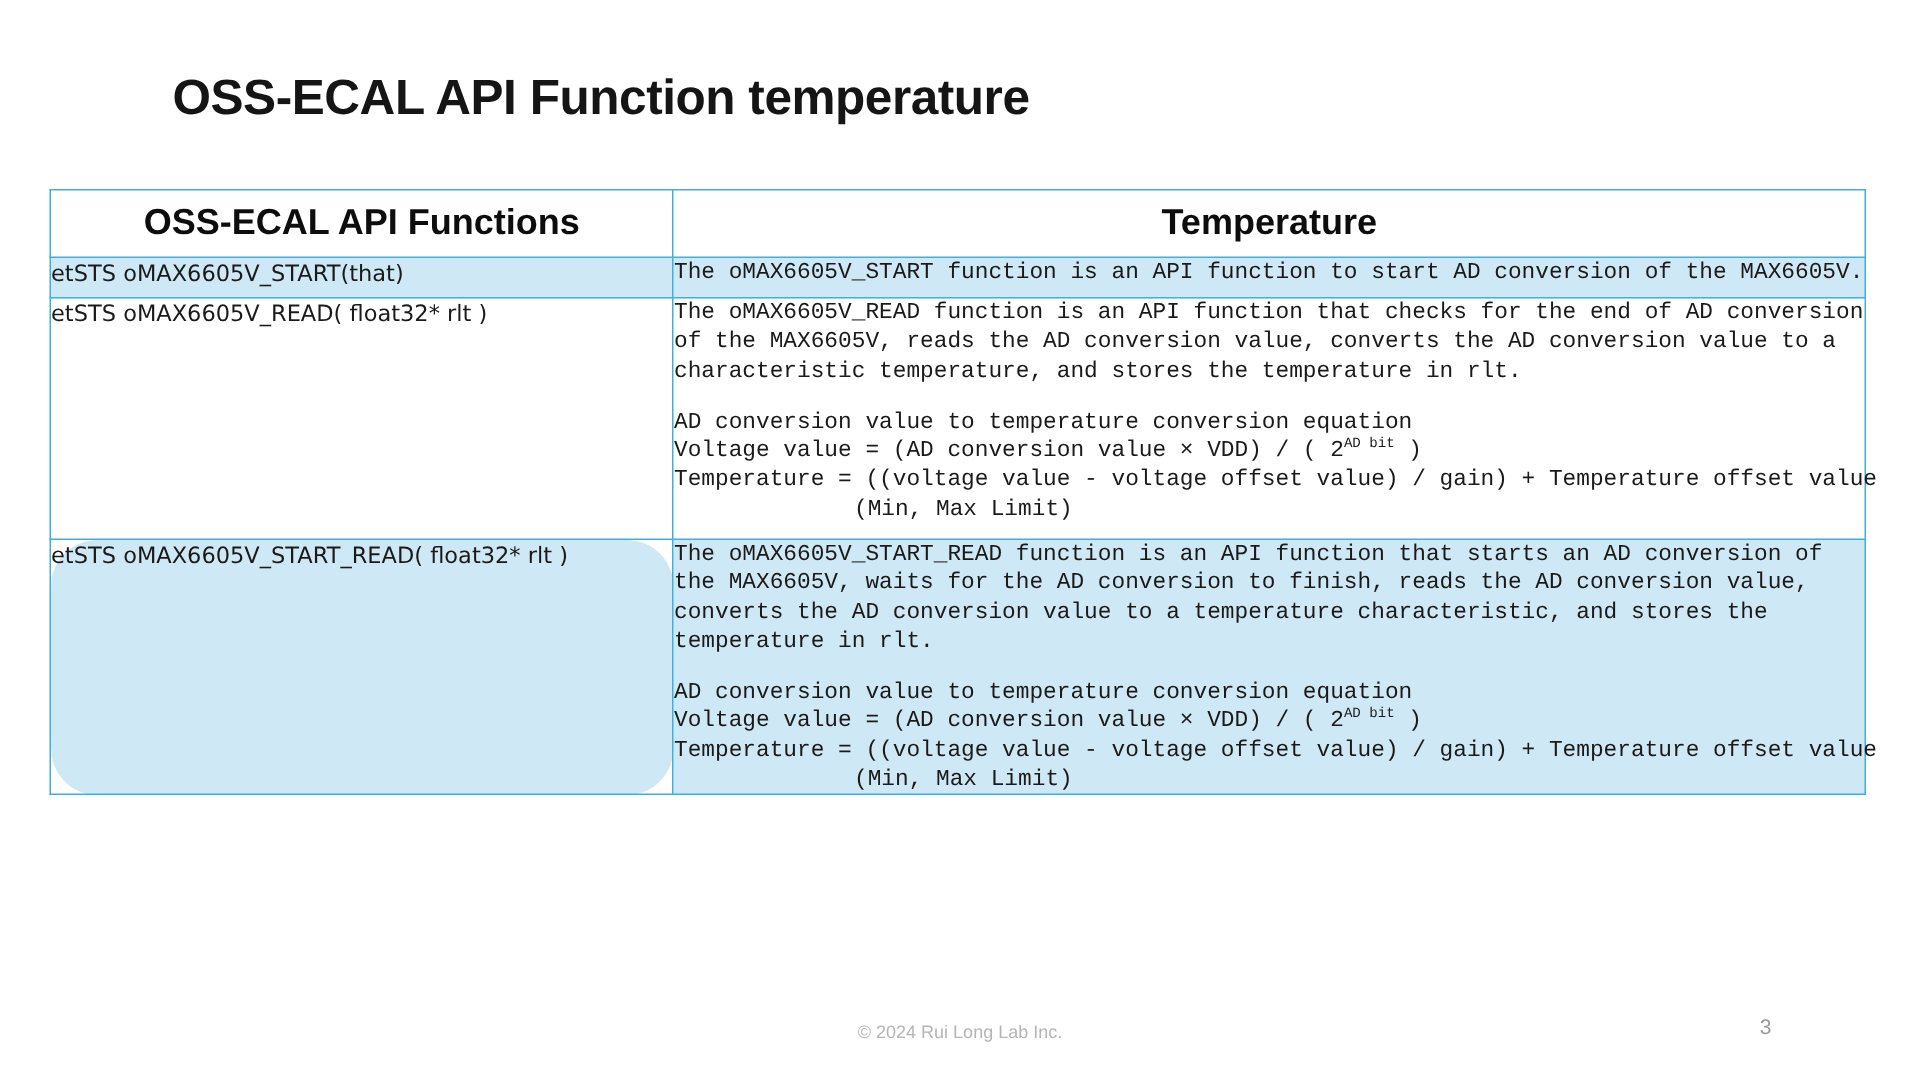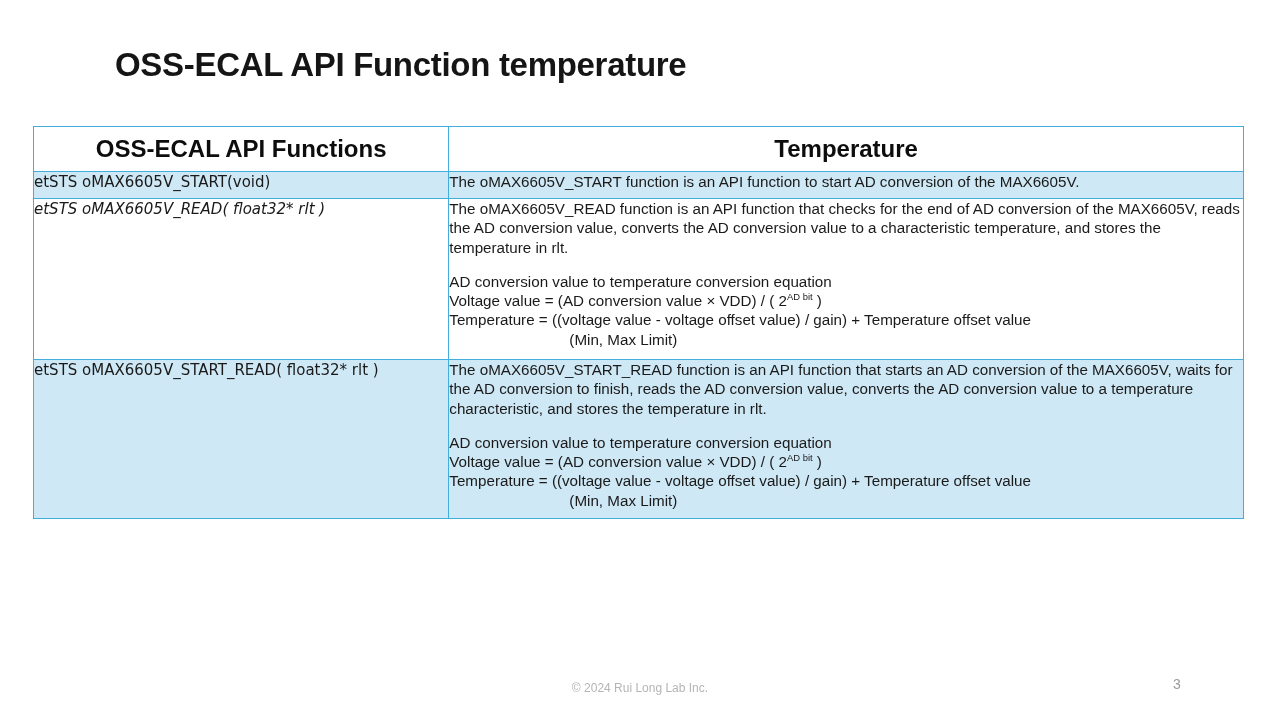--- a/index.html
+++ b/index.html
@@ -107,43 +107,43 @@
 
   .cell-fn {
     font-family: "DejaVu Sans", sans-serif;
     font-size: 15px;
     color: #1a1a1a;
     padding: 9px 0 8px 10px;
     line-height: 1.35;
     white-space: nowrap;
   }
   .cell-desc {
-    font-family: Liberation Sans, sans-serif;
+    font-family: Liberation Mono, monospace;
     font-size: 15.2px;
     color: #1a1a1a;
     padding: 9px 12px 8px 9px;
     line-height: 1.27;
     text-align: justify;
     text-justify: inter-word;
   }
   .cell-desc .para { margin: 0; }
   .cell-desc .para.nojust { text-align: left; }
   .cell-desc .spacer { height: 15px; }
   .cell-desc .eqline { text-align: left; white-space: nowrap; }
   .cell-desc .indent { padding-left: 120px; }
   sup.adbit {
     font-size: 0.62em;
     vertical-align: super;
     line-height: 0;
   }
 
   
   .r1 .cell-fn, .r1 .cell-desc { height: 26px; }
-  .r2 .cell-fn { height: 160px; font-style: italic; }
-  .r3 .cell-fn { height: 158px; }
+  .r2 .cell-fn { height: 160px; }
+  .r3 .cell-fn { height: 158px; border-radius: 31px; }
 
   
   .footer-copy {
     position: absolute;
     left: 0;
     top: 681px;
     width: 1280px;
     text-align: center;
     font-family: "Liberation Sans", sans-serif;
     font-size: 12px;
@@ -176,21 +176,21 @@
   </colgroup>
   <thead>
     <tr>
       <th>OSS-ECAL API Functions</th>
       <th>Temperature</th>
     </tr>
   </thead>
   <tbody>
 
     <tr class="row-alt r1">
-      <td class="cell-fn">etSTS oMAX6605V_START(void)</td>
+      <td class="cell-fn">etSTS oMAX6605V_START(that)</td>
       <td class="cell-desc">
         <p class="para nojust">The oMAX6605V_START function is an API function to start AD conversion of the MAX6605V.</p>
       </td>
     </tr>
 
     <tr class="row-plain r2">
       <td class="cell-fn">etSTS oMAX6605V_READ( float32* rlt )</td>
       <td class="cell-desc">
         <p class="para">The oMAX6605V_READ function is an API function that checks for the end of AD conversion of the MAX6605V, reads the AD conversion value, converts the AD conversion value to a characteristic temperature, and stores the temperature in rlt.</p>
         <div class="spacer"></div>

